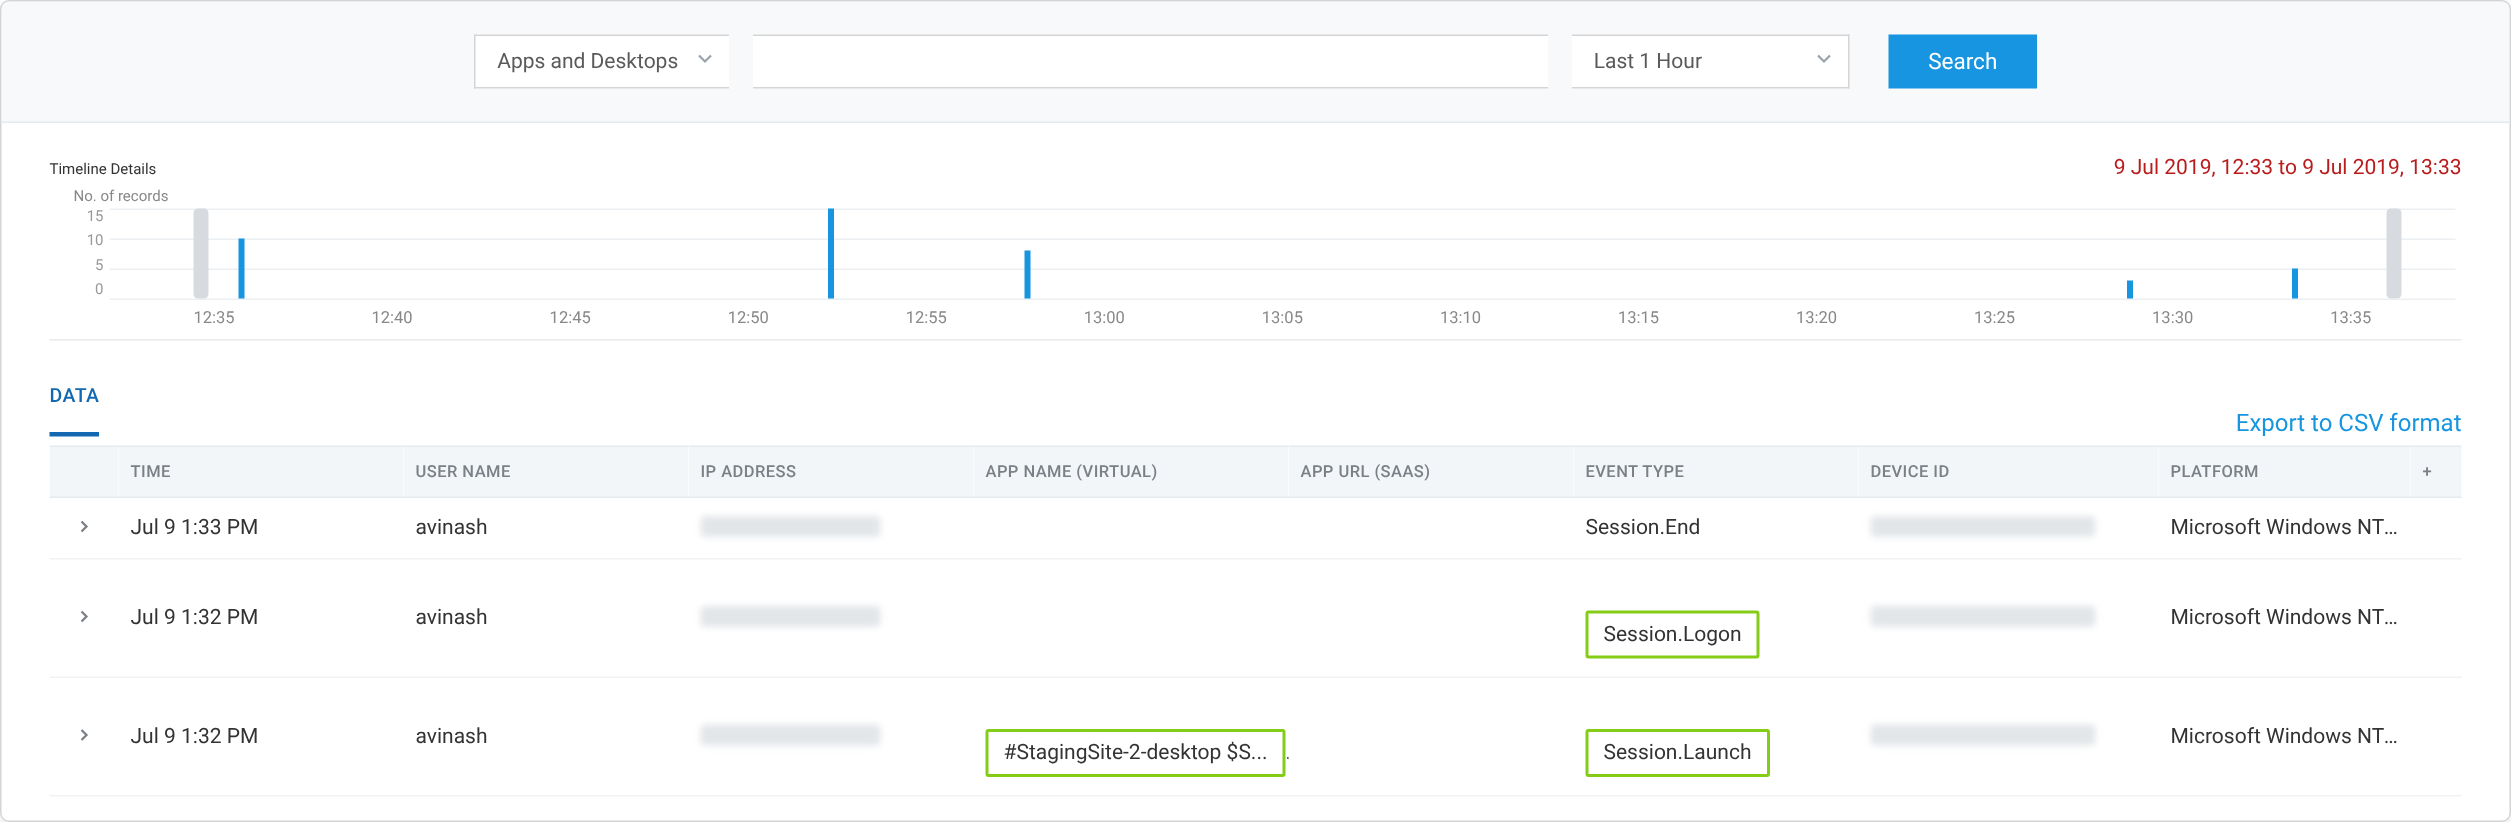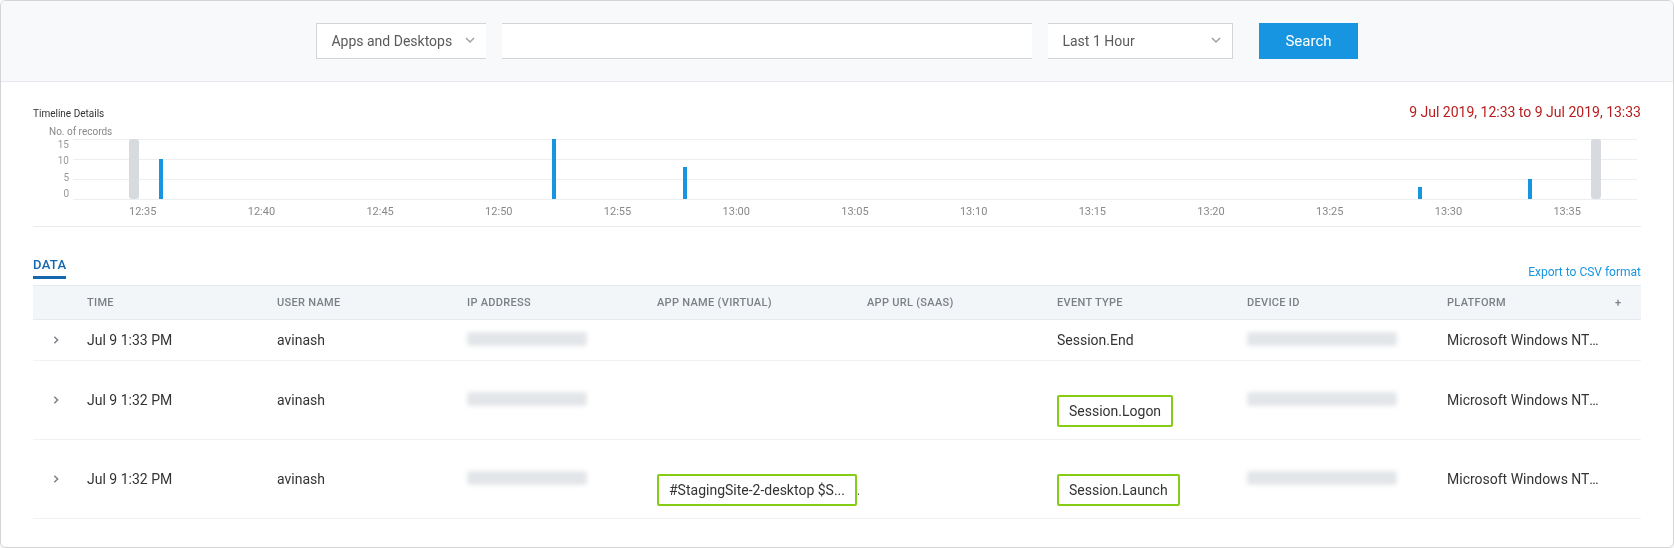--- a/index.html
+++ b/index.html
@@ -24,22 +24,22 @@
   .yaxis { position: absolute; left: -34px; top: 0; height: 60px; display: flex; flex-direction: column; justify-content: space-between; font-size: 10px; color: #999; text-align: right; width: 30px; }
   .grid { position: absolute; left: 0; right: 0; top: 0; height: 60px; }
   .grid .gline { position: absolute; left: 0; right: 0; border-top: 1px solid #eceff2; }
   .bars { position: absolute; left: 0; right: 0; bottom: 0; height: 60px; }
   .bar { position: absolute; bottom: 0; width: 4px; background: #1795e0; }
   .scrub { position: absolute; top: 0; bottom: 0; width: 10px; background: #d7dbdf; border-radius: 3px; }
   .scrub.left  { left: 56px; }
   .scrub.right { right: 36px; }
   .xaxis { display: flex; justify-content: space-between; margin-left: 40px; margin-right: 4px; padding: 6px 56px 0 56px; font-size: 11px; color: #888; }
   .data-head-row { display: flex; justify-content: space-between; align-items: flex-end; margin-bottom: 6px; }
-  .data-tab { font-size: 13px; color: #1368b1; border-bottom: 3px solid #1368b1; padding-bottom: 4px; font-weight: 500; letter-spacing: .3px; }
-  .export-link { color: #1795e0; font-size: 12px; cursor: pointer; }
+  .data-tab { font-size: 13px; color: #1368b1; border-bottom: 3px solid #1368b1; padding-bottom: 16px; font-weight: 500; letter-spacing: .3px; }
+  .export-link { color: #1795e0; font-size: 16px; cursor: pointer; }
   table.data { width: 100%; border-collapse: collapse; table-layout: fixed; }
   table.data thead th { background: #f3f6f9; color: #7b8087; font-size: 11px; font-weight: 500; text-align: left; padding: 10px 8px; letter-spacing: .3px; border-top: 1px solid #e6e9ed; border-bottom: 1px solid #e6e9ed; white-space: nowrap; overflow: hidden; text-overflow: ellipsis; }
   th.expand-col { width: 46px; }
   th.add-col { width: 34px; text-align: center; color: #888; font-size: 16px; }
   table.data tbody td { padding: 12px 8px; font-size: 14px; color: #333; border-bottom: 1px solid #f0f2f4; white-space: nowrap; overflow: hidden; text-overflow: ellipsis; vertical-align: middle; }
   td.expand-cell { text-align: center; }
   .row-chev svg { width: 10px; height: 10px; stroke: #7b8087; stroke-width: 1.8; fill: none; }
   .blur { display: inline-block; background: #e3e6e9; color: transparent; border-radius: 3px; filter: blur(2px); height: 14px; }
   .w120 { width: 120px; }
   .w150 { width: 150px; }

